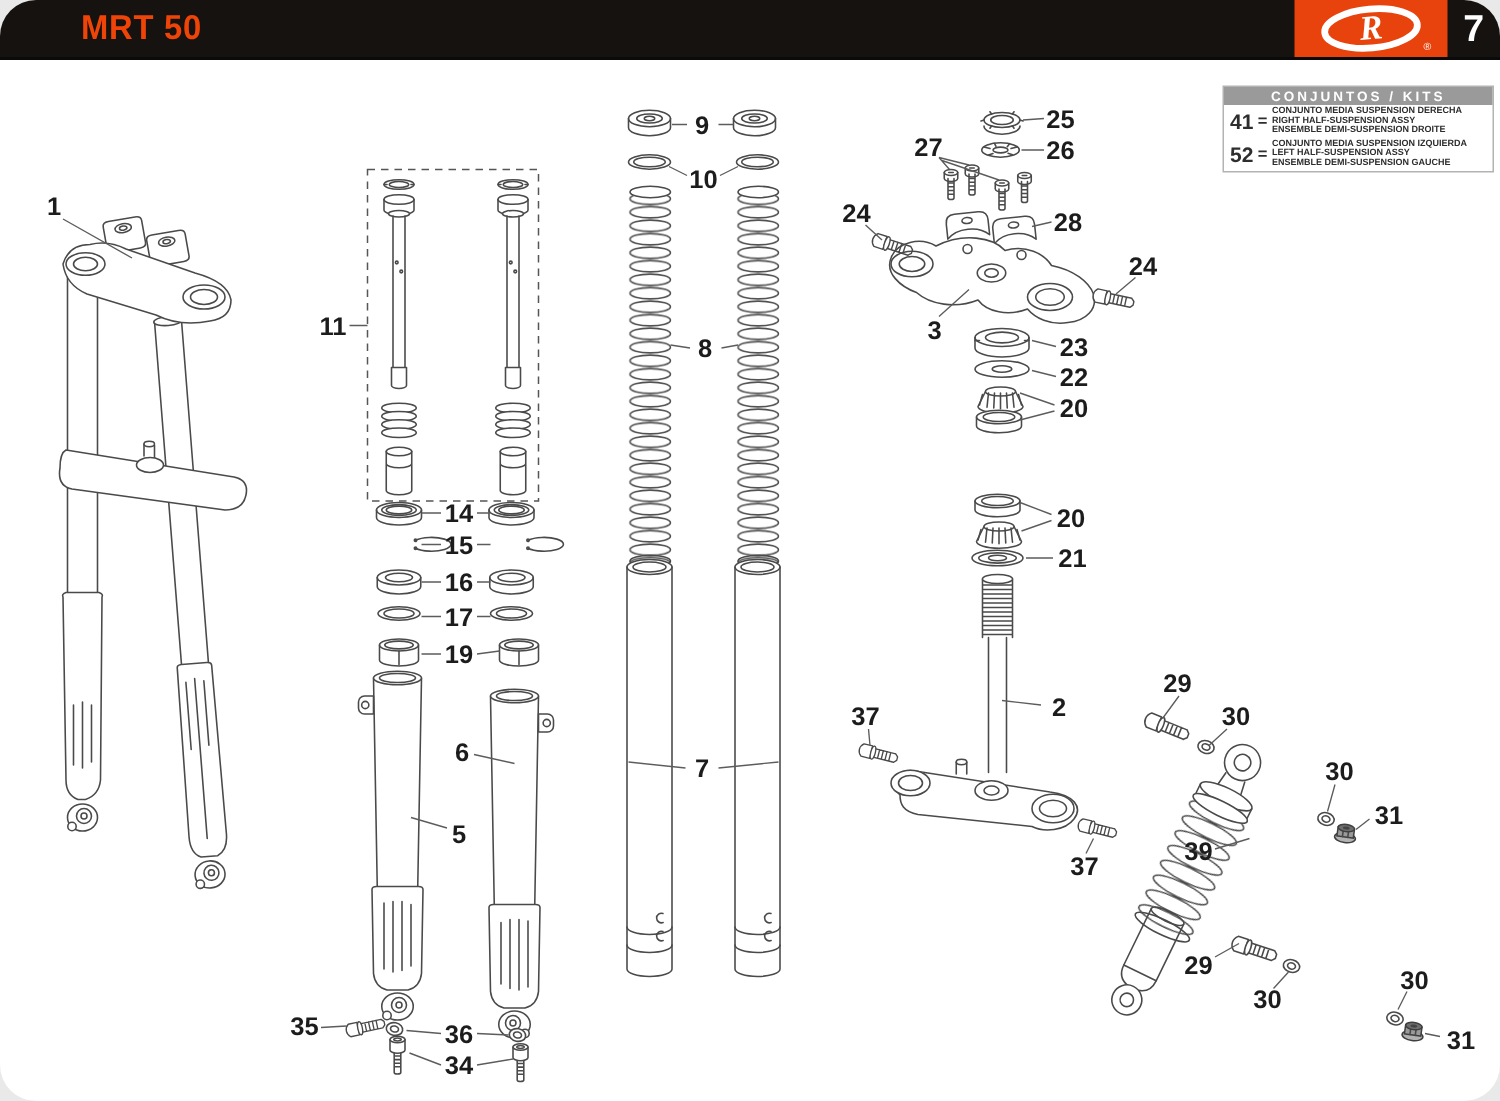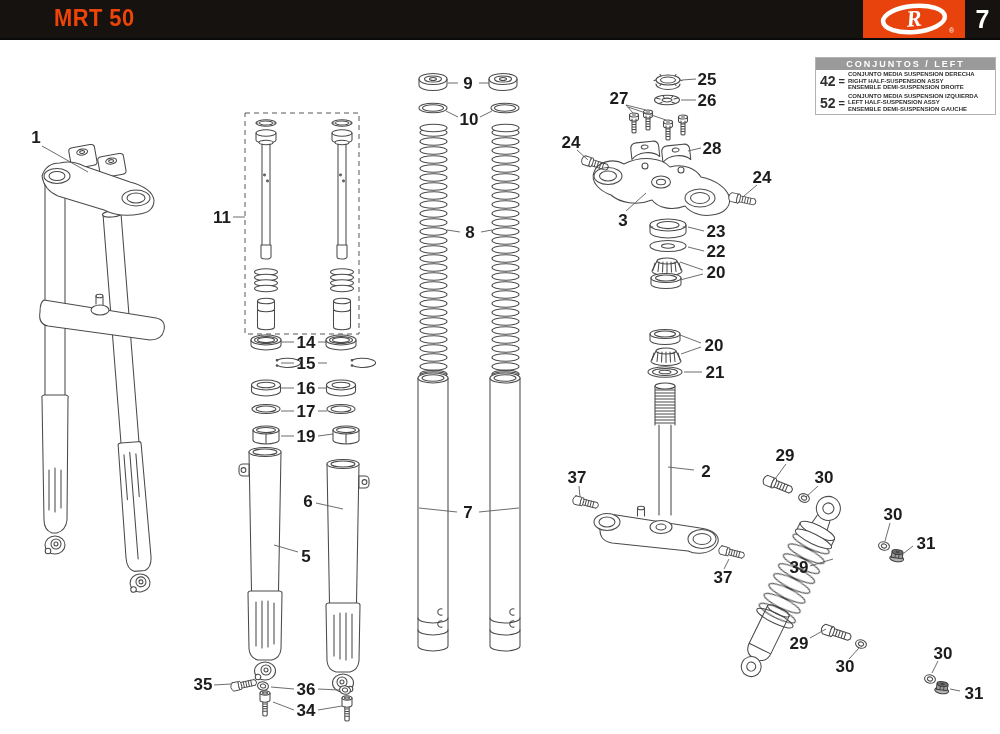--- a/index.html
+++ b/index.html
@@ -1,17 +1,17 @@
 <!DOCTYPE html>
 <html><head>
 <meta charset="utf-8">
 <style>
   html,body{margin:0;padding:0;background:#e9e9e9;}
   .page{position:relative;width:1000px;height:734px;background:#fff;overflow:hidden;
-        font-family:"Liberation Sans",sans-serif;}
+        font-family:"Liberation Sans",sans-serif;border-radius:24px;}
   
   .header{position:absolute;left:0;top:0;width:1000px;height:38px;background:#151210;
           border-bottom:2px solid #0a0a0a;}
   .title{position:absolute;left:54px;top:5px;font-size:23px;font-weight:700;
          color:#ee4408;letter-spacing:.5px;transform:scaleX(.95);transform-origin:left;}
   .logo{position:absolute;left:863px;top:0;width:102px;height:38px;background:#e8430c;}
   .pagenum{position:absolute;left:965px;top:0;width:35px;height:38px;color:#fff;
            font-size:25px;font-weight:700;display:flex;align-items:center;justify-content:center;}
   
   .kits{position:absolute;left:815px;top:57px;width:179px;background:#fff;
@@ -43,23 +43,23 @@
           <ellipse cx="51" cy="19" rx="31" ry="13" fill="none" stroke="#fff" stroke-width="4.5"></ellipse>
           <text x="51" y="26" text-anchor="middle" font-family="Liberation Serif, serif" font-style="italic" font-weight="700" font-size="23" fill="#fff">R</text>
         </g>
         <text x="86" y="33" font-size="7" fill="#fff">®</text>
       </svg>
     </div>
     <div class="pagenum">7</div>
   </div>
 
   <div class="kits">
-    <div class="kits-header">CONJUNTOS / LEFT</div>
+    <div class="kits-header">CONJUNTOS / KITS</div>
     <div class="kits-row">
-      <span class="kits-num">42</span>
+      <span class="kits-num">41</span>
       <span class="kits-eq">=</span>
       <div class="kits-lines">
         <div>CONJUNTO MEDIA SUSPENSION DERECHA</div>
         <div>RIGHT HALF-SUSPENSION ASSY</div>
         <div>ENSEMBLE DEMI-SUSPENSION DROITE</div>
       </div>
     </div>
     <div class="kits-row">
       <span class="kits-num">52</span>
       <span class="kits-eq">=</span>

